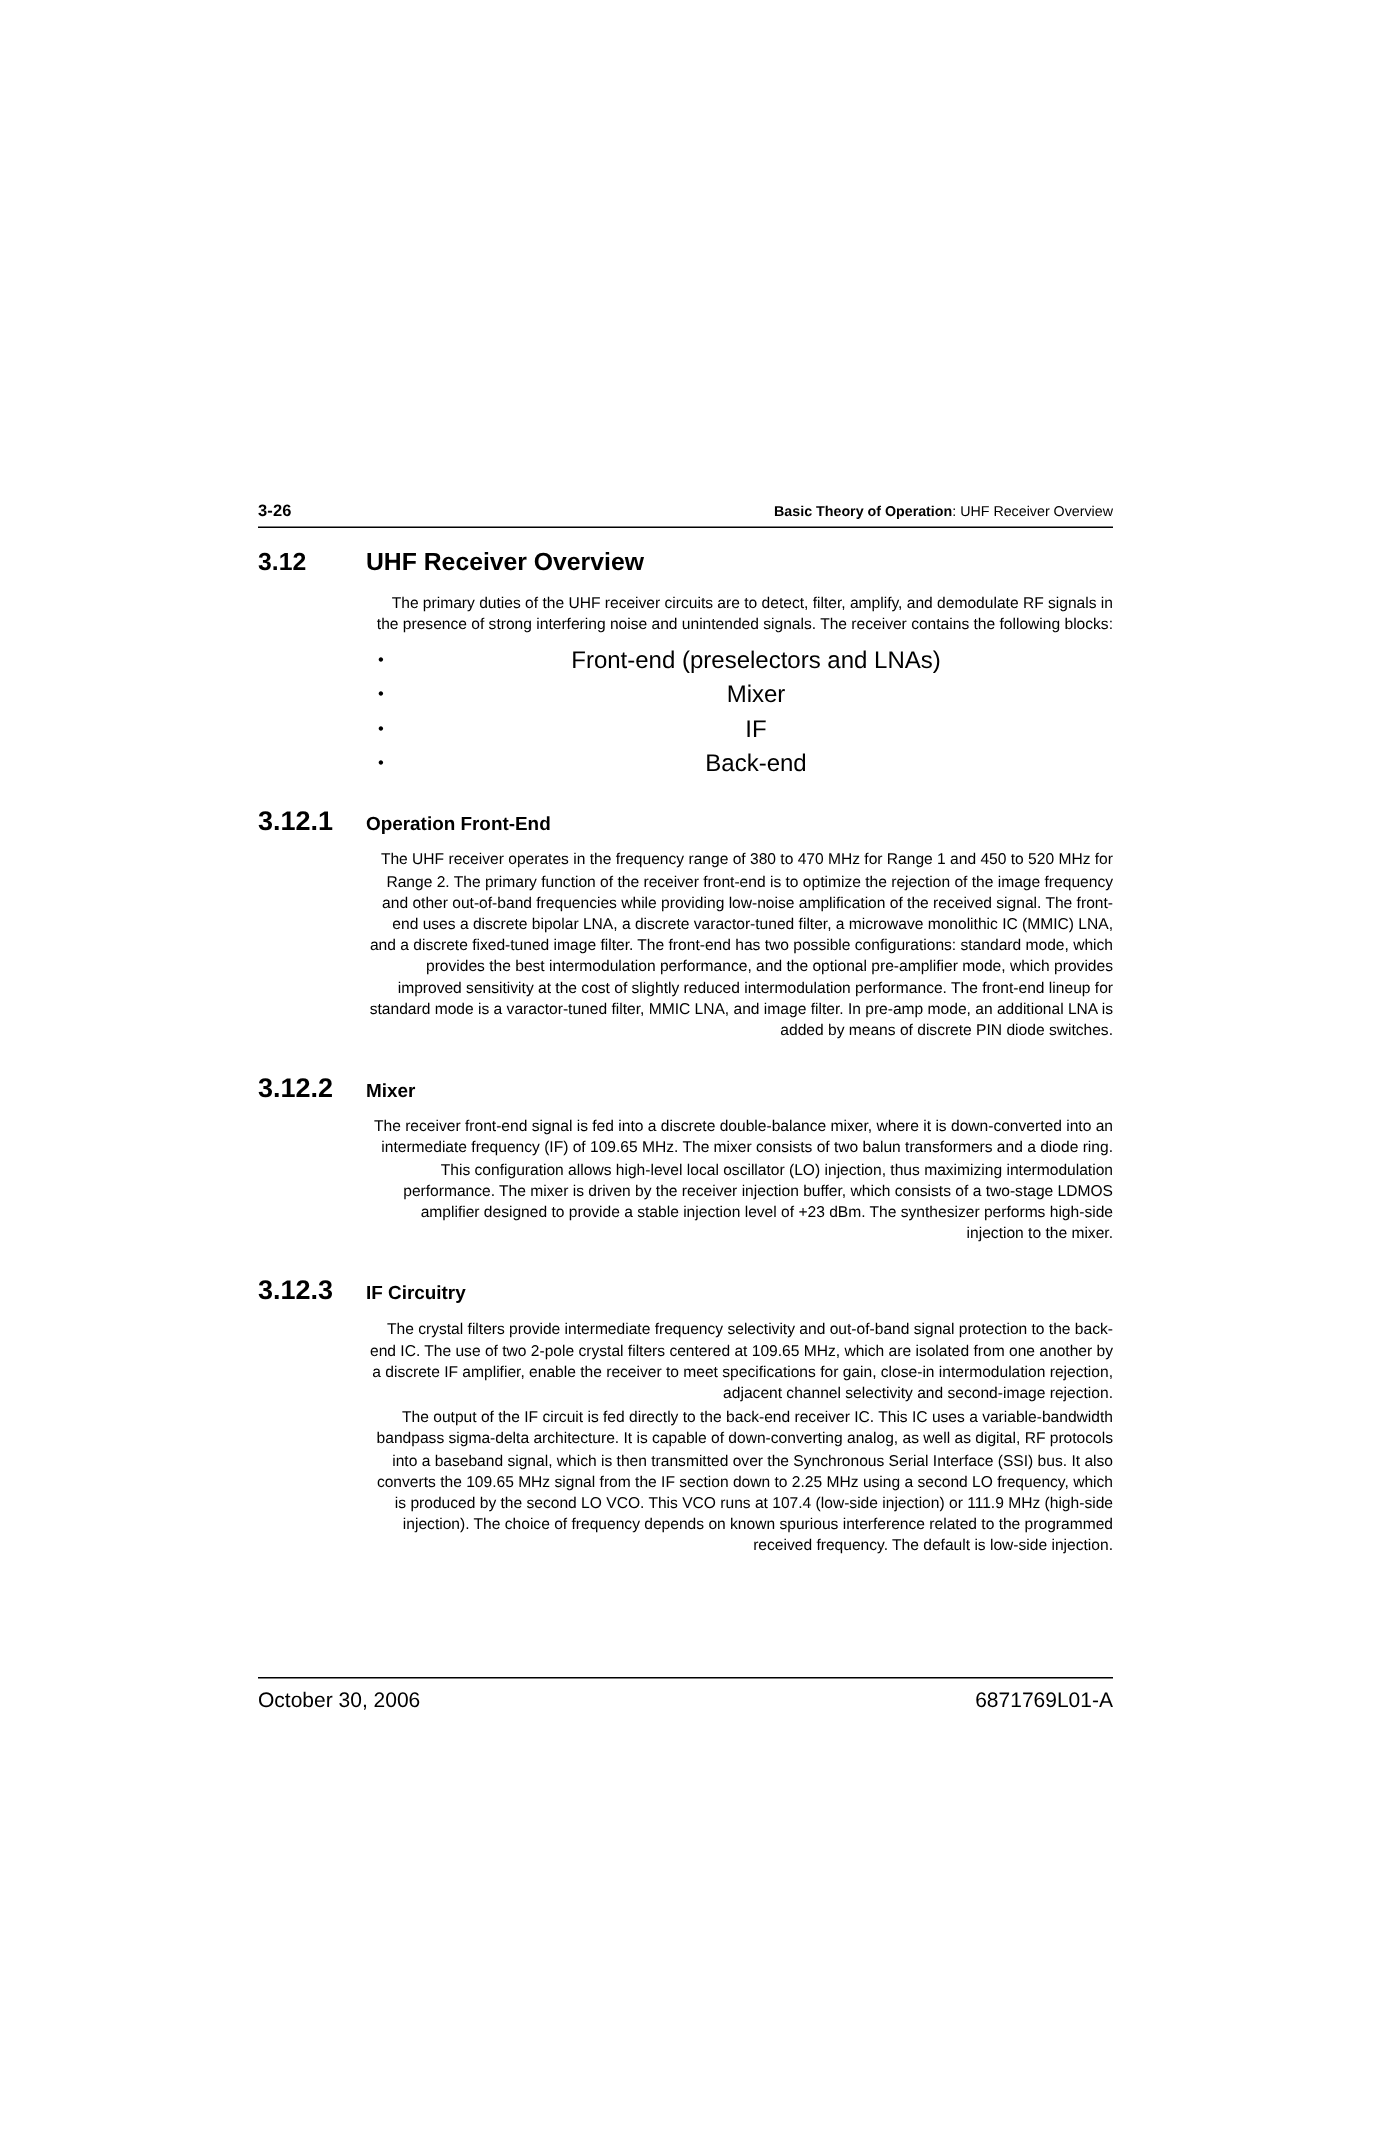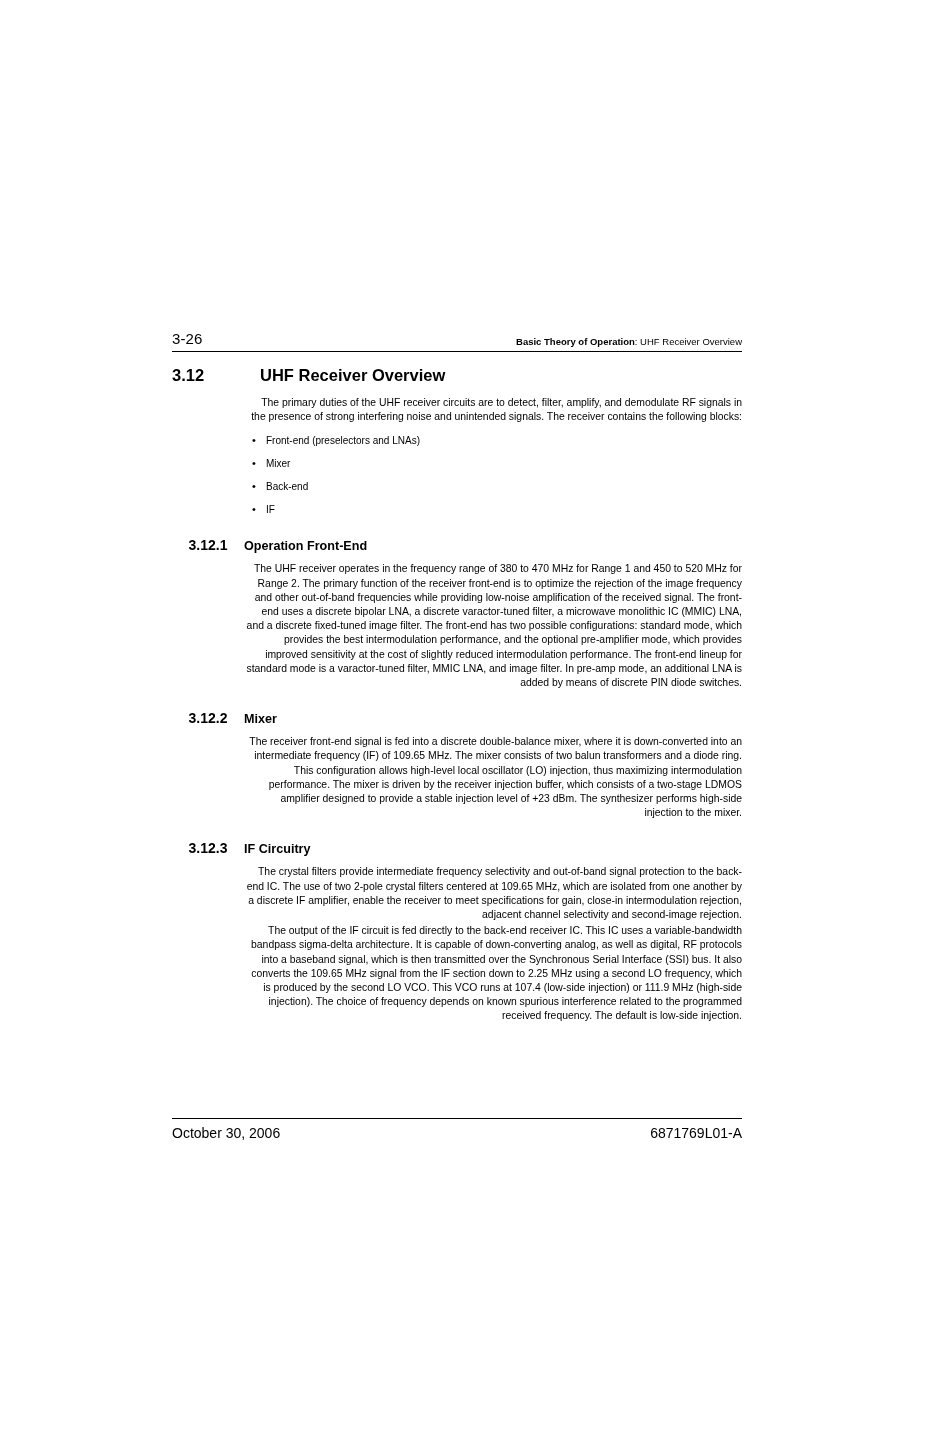--- a/index.html
+++ b/index.html
@@ -31,84 +31,84 @@
 
   
   .page-header {
     display: flex;
     justify-content: space-between;
     align-items: flex-end;
     font-size: 9.5px;
     padding-bottom: 4px;
   }
   .page-header .folio {
-    font-size: 15px;
+    font-size: 11px;
     letter-spacing: 0.1px;
+    font-weight: bold;
   }
   .page-header .header-right {
     font-size: 9.5px;
     margin-top: 31px;
   }
   .header-right .strong {
     font-weight: bold;
   }
   .rule-top {
     border-bottom: 1.6px solid #000;
     margin-bottom: 14px;
   }
 
   
   h1.sec-title {
     font-size: 16.5px;
     font-weight: bold;
     margin: 0 0 11px 0;
     display: flex;
     align-items: baseline;
-    gap: 16px;
   }
   h1.sec-title .num {
     width: 72px;
     flex: 0 0 72px;
     font-size: 16.5px;
   }
   h2.sub-title {
     font-size: 12.6px;
     font-weight: bold;
     margin: 20px 0 9px 0;
     display: flex;
     align-items: baseline;
   }
   h2.sub-title .num {
     width: 72px;
     flex: 0 0 72px;
-    font-size: 14px;
-    text-align: center;
+    font-size: 18px;
   }
 
   .body-block {
     margin-left: 72px;
   }
   p.body {
     font-size: 10.4px;
     line-height: 14.2px;
     margin: 0 0 2px 0;
     text-align: right;
   }
 
   ul.bullets {
     list-style: none;
     margin: 10px 0 0 0;
     padding: 0;
   }
   ul.bullets li {
-    font-size: 10px;
+    font-size: 16px;
     line-height: 14px;
     margin: 0 0 9px 0;
     padding-left: 22px;
     position: relative;
+    text-align: center;
   }
   ul.bullets li:before {
     content: "\2022";
     position: absolute;
     left: 8px;
     top: -1px;
     font-size: 11px;
   }
 
   
@@ -143,22 +143,22 @@
 
     <h1 class="sec-title">
       <span class="num">3.12</span>
       <span>UHF Receiver Overview</span>
     </h1>
     <div class="body-block">
       <p class="body">The primary duties of the UHF receiver circuits are to detect, filter, amplify, and demodulate RF signals in the presence of strong interfering noise and unintended signals. The receiver contains the following blocks:</p>
       <ul class="bullets">
         <li>Front-end (preselectors and LNAs)</li>
         <li>Mixer</li>
+        <li>IF</li>
         <li>Back-end</li>
-        <li>IF</li>
       </ul>
     </div>
 
     <h2 class="sub-title">
       <span class="num">3.12.1</span>
       <span>Operation Front-End</span>
     </h2>
     <div class="body-block">
       <p class="body">The UHF receiver operates in the frequency range of 380 to 470 MHz for Range 1 and 450 to 520 MHz for Range 2. The primary function of the receiver front-end is to optimize the rejection of the image frequency and other out-of-band frequencies while providing low-noise amplification of the received signal. The front-end uses a discrete bipolar LNA, a discrete varactor-tuned filter, a microwave monolithic IC (MMIC) LNA, and a discrete fixed-tuned image filter. The front-end has two possible configurations: standard mode, which provides the best intermodulation performance, and the optional pre-amplifier mode, which provides improved sensitivity at the cost of slightly reduced intermodulation performance. The front-end lineup for standard mode is a varactor-tuned filter, MMIC LNA, and image filter. In pre-amp mode, an additional LNA is added by means of discrete PIN diode switches.</p>
     </div>

